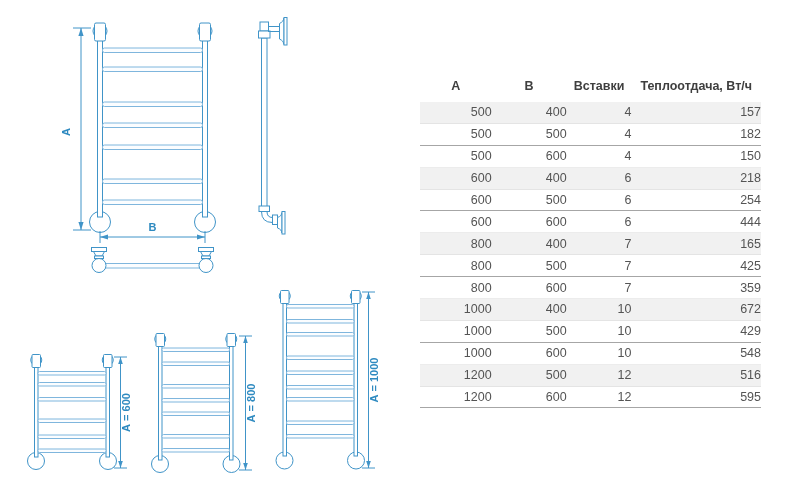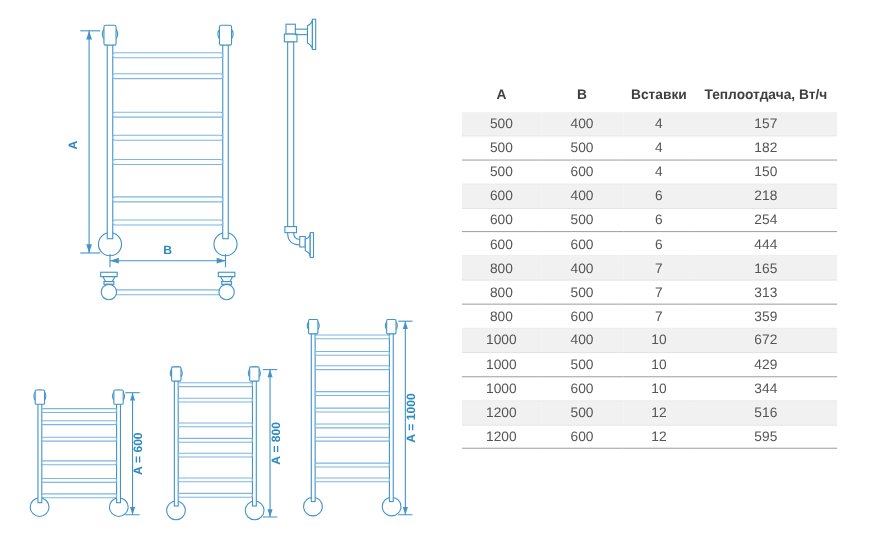--- a/index.html
+++ b/index.html
@@ -22,21 +22,21 @@
   .arr{fill:var(--accent);stroke:none;}
   .dim-label{fill:var(--label);font:600 11px "Liberation Sans",sans-serif;}
   .table-wrap{position:absolute;left:420px;top:76px;width:341px;}
   table{width:100%;border-collapse:collapse;table-layout:fixed;}
   col.c1{width:21%;}col.c2{width:22%;}col.c3{width:19%;}col.c4{width:38%;}
   th{
     font-size:12.5px;font-weight:bold;color:#3f3f3f;text-align:center;
     height:20px;padding:0 0 6px;vertical-align:middle;white-space:nowrap;
   }
   td{
-    font-size:12.5px;color:#545454;text-align:center;height:20.9px;padding:0;
+    font-size:12.5px;color:#545454;text-align:right;height:20.9px;padding:0;
     border-bottom:1px solid #ececec;vertical-align:middle;
   }
   tr.shaded td{background:var(--row-shaded);border-bottom-color:#e4e4e4;}
   tr.group-end td{border-bottom:1px solid var(--divider);}
 </style>
 </head>
 <body>
 
 <svg class="drawing" width="400" height="504" viewBox="0 0 400 504" xmlns="http://www.w3.org/2000/svg">
 
@@ -260,21 +260,21 @@
         <tr class="shaded">
           <td>800</td>
           <td>400</td>
           <td>7</td>
           <td>165</td>
         </tr>
         <tr class="group-end">
           <td>800</td>
           <td>500</td>
           <td>7</td>
-          <td>313</td>
+          <td>425</td>
         </tr>
         <tr class="">
           <td>800</td>
           <td>600</td>
           <td>7</td>
           <td>359</td>
         </tr>
         <tr class="shaded">
           <td>1000</td>
           <td>400</td>
@@ -284,21 +284,21 @@
         <tr class="group-end">
           <td>1000</td>
           <td>500</td>
           <td>10</td>
           <td>429</td>
         </tr>
         <tr class="">
           <td>1000</td>
           <td>600</td>
           <td>10</td>
-          <td>344</td>
+          <td>548</td>
         </tr>
         <tr class="shaded">
           <td>1200</td>
           <td>500</td>
           <td>12</td>
           <td>516</td>
         </tr>
         <tr class="group-end">
           <td>1200</td>
           <td>600</td>

